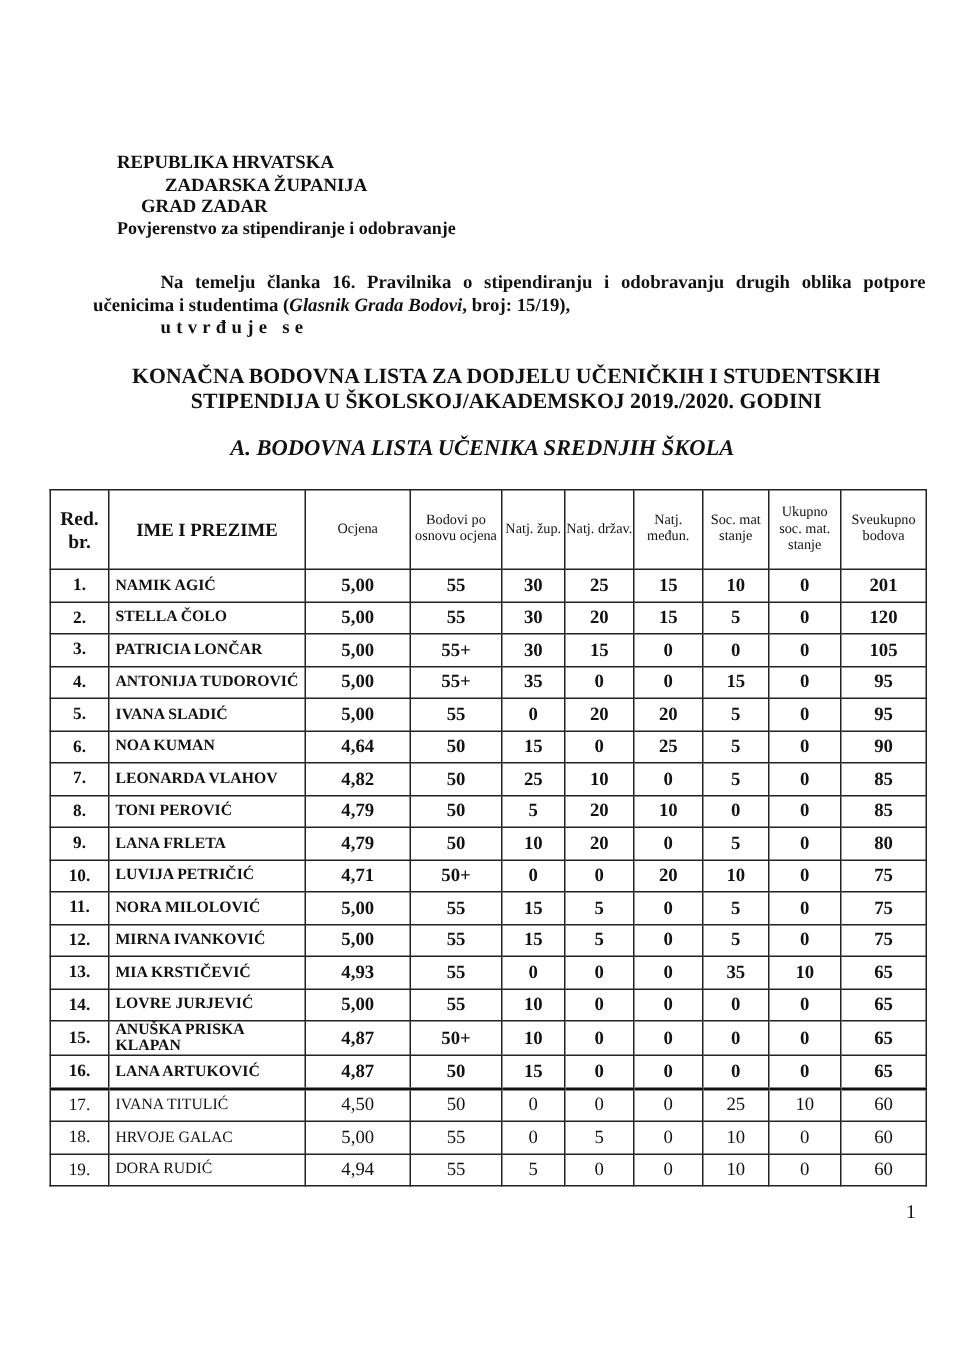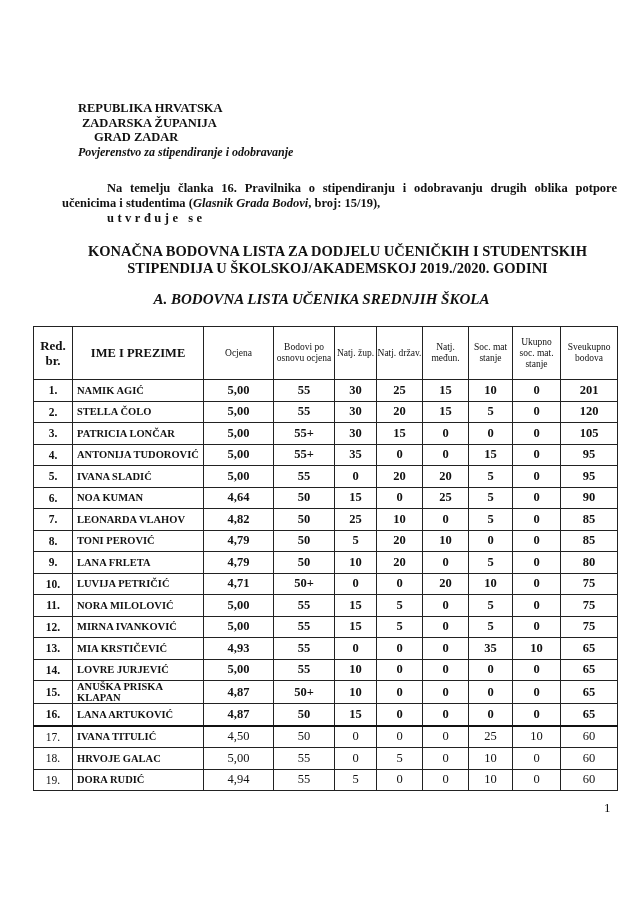--- a/index.html
+++ b/index.html
@@ -1,42 +1,42 @@
 <!DOCTYPE html>
 <html><head>
 <meta charset="utf-8">
 <style>
   html, body { margin: 0; padding: 0; background: #ffffff; }
   body { width: 637px; height: 900px; position: relative; overflow: hidden;
          font-family: "Liberation Serif", "DejaVu Serif", serif; color: #111; }
   .header { position: absolute; left: 78px; top: 101px; font-size: 12.5px; line-height: 14.5px; }
   .header .b { font-weight: bold; }
   .header .l1 { padding-left: 0; }
-  .header .l2 { padding-left: 4px; }
+  .header .l2 { padding-left: 4px; margin-left: 28px; }
   .header .l3 { padding-left: 16px; }
-  .header .it { font-style: italic; font-weight: bold; font-size: 12px; }
+  .header .it { font-weight: bold; font-size: 12px; }
   .intro { position: absolute; left: 62px; top: 181px; width: 555px; font-size: 12.5px; line-height: 15px; font-weight: bold; }
   .intro .p1 { text-indent: 45px; text-align: justify; }
   .intro .it { font-style: italic; }
   .intro .p2 { padding-left: 45px; letter-spacing: 3.5px; }
   .title { position: absolute; left: 60px; top: 243px; width: 555px; text-align: center;
            font-weight: bold; font-size: 14.5px; line-height: 16.5px; }
   .subtitle { position: absolute; left: 44px; top: 291px; width: 555px; text-align: center;
               font-weight: bold; font-size: 15px; font-style: italic; }
   table { position: absolute; left: 33px; top: 326px; border-collapse: collapse; table-layout: fixed; }
   th, td { border: 1px solid #222; text-align: center; padding: 0; }
   th { font-weight: normal; font-size: 9.5px; line-height: 11px; height: 52px; }
   th.big { font-weight: bold; font-size: 13px; line-height: 15px; }
   th.name-h { font-size: 12.5px; }
   td { height: 20.5px; font-size: 12.5px; font-weight: bold; }
   td.name { text-align: left; padding-left: 4px; font-size: 10.5px; }
   td.num { font-size: 11.5px; }
   tr.sep td { border-bottom: 2.5px solid #111; }
   tr.light td { font-weight: normal; }
-  tr.light td.name { font-weight: bold; }
+  tr.light td.name { font-weight: normal; }
   .pagenum { position: absolute; left: 604px; top: 800px; font-size: 13px; }
 </style>
 </head>
 <body>
 
 <div class="header">
   <div class="b l1">REPUBLIKA HRVATSKA</div>
   <div class="b l2">ZADARSKA ŽUPANIJA</div>
   <div class="b l3">GRAD ZADAR</div>
   <div class="it">Povjerenstvo za stipendiranje i odobravanje</div>

